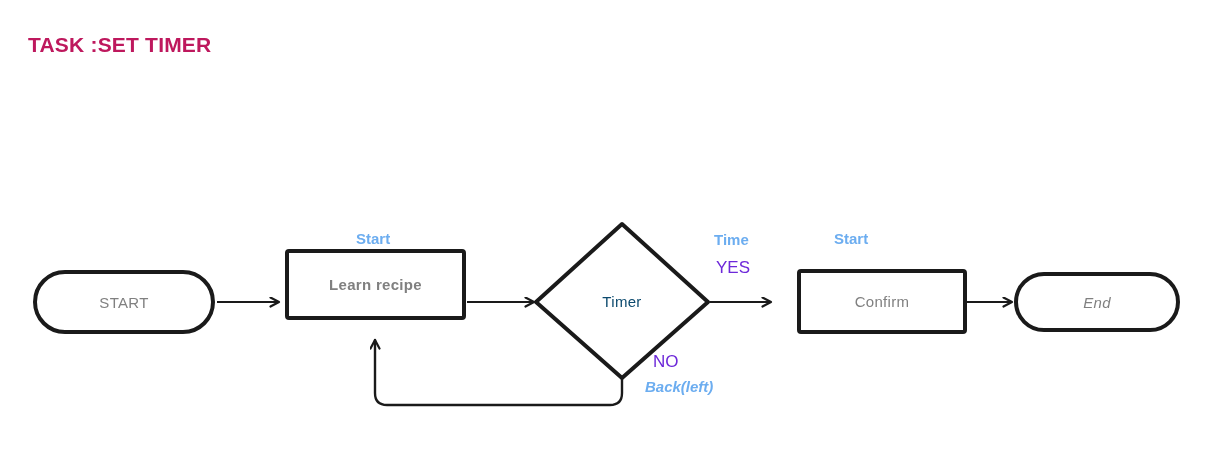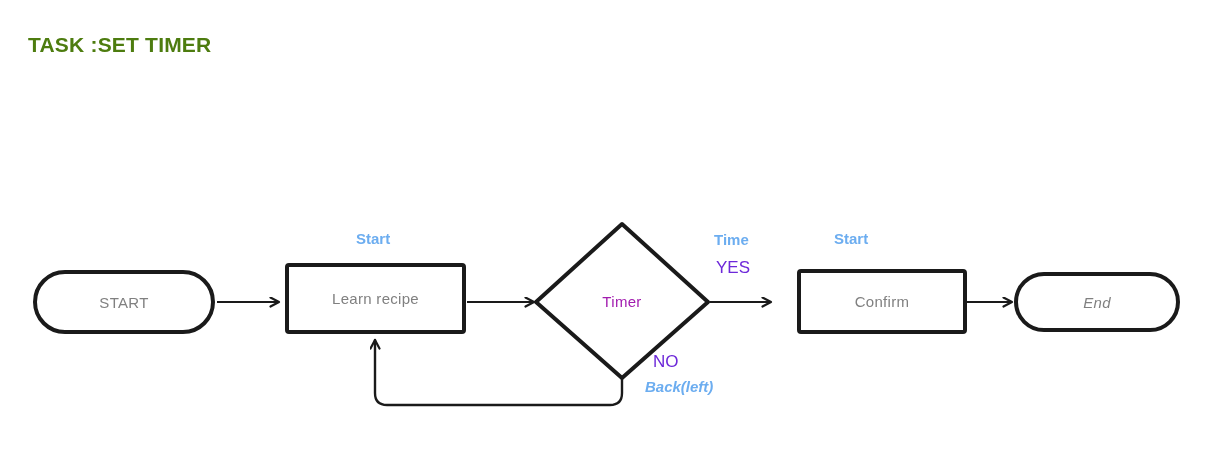--- a/index.html
+++ b/index.html
@@ -20,21 +20,21 @@
     top: 0;
     width: 1214px;
     height: 456px;
   }
   .page-title {
     position: absolute;
     left: 28px;
     top: 33px;
     font-size: 21px;
     font-weight: bold;
-    color: #4d7c0f;
+    color: #be185d;
     letter-spacing: 0.2px;
     white-space: nowrap;
   }
   .node {
     position: absolute;
     box-sizing: border-box;
     border: 4px solid #1a1a1a;
     background: #ffffff;
     display: flex;
     align-items: center;
@@ -42,21 +42,21 @@
     color: #808080;
     font-size: 15px;
     font-weight: 400;
     letter-spacing: 0.3px;
   }
   .node.terminal { border-radius: 32px; }
   .node.process  { border-radius: 4px; }
 
   .diamond-label {
     position: absolute;
-    color: #a21caf;
+    color: #0c4a6e;
     font-size: 15px;
     letter-spacing: 0.3px;
     white-space: nowrap;
   }
   .ann {
     position: absolute;
     white-space: nowrap;
     font-size: 15px;
   }
   .ann.blue {
@@ -92,21 +92,21 @@
 
   <path d="M 622 379 L 622 393 Q 622 405 610 405 L 387 405 Q 375 405 375 393 L 375 340" fill="none" stroke="#1a1a1a" stroke-width="2.4" stroke-linecap="round" marker-end="url(#arrowV)"></path>
 </svg>
 
 <div class="page-title">TASK :SET TIMER</div>
 
 <div class="node terminal" style="left:33px; top:270px; width:182px; height:64px;">
   <span>START</span>
 </div>
 
-<div class="node process" style="left:285px; top:263px; width:181px; height:71px;">
+<div class="node process" style="left:285px; top:249px; width:181px; height:71px;font-weight:bold;">
   <span>Learn recipe</span>
 </div>
 
 <div class="diamond-label" style="left:536px; top:293px; width:172px; text-align:center;">Timer</div>
 
 <div class="node process" style="left:773px; top:269px; width:170px; height:65px;margin-left:24px;">
   <span>Confirm</span>
 </div>
 
 <div class="node terminal" style="left:1014px; top:272px; width:166px; height:60px;font-style:italic;">

